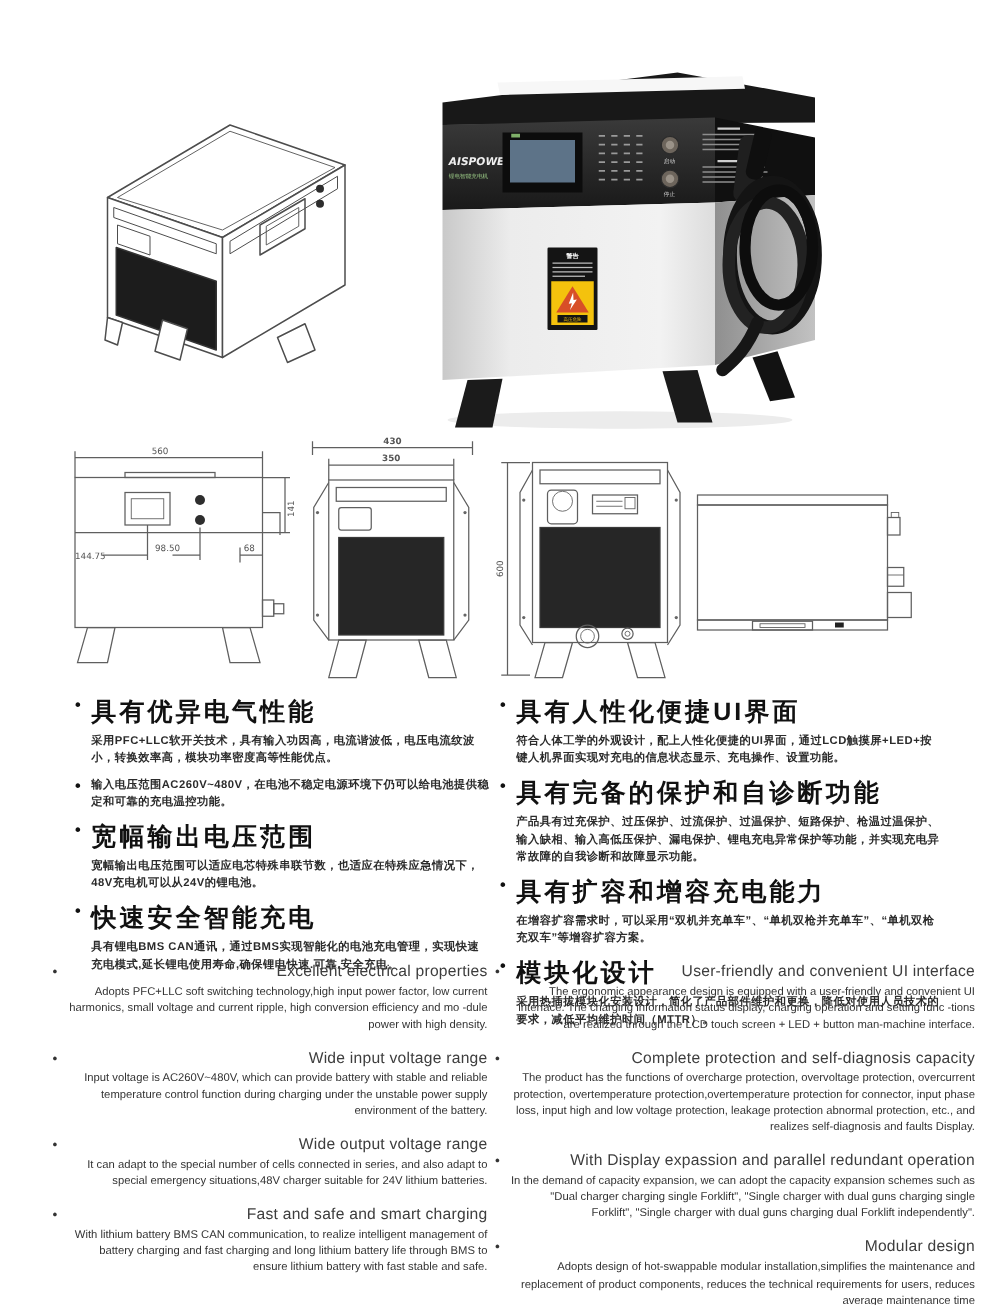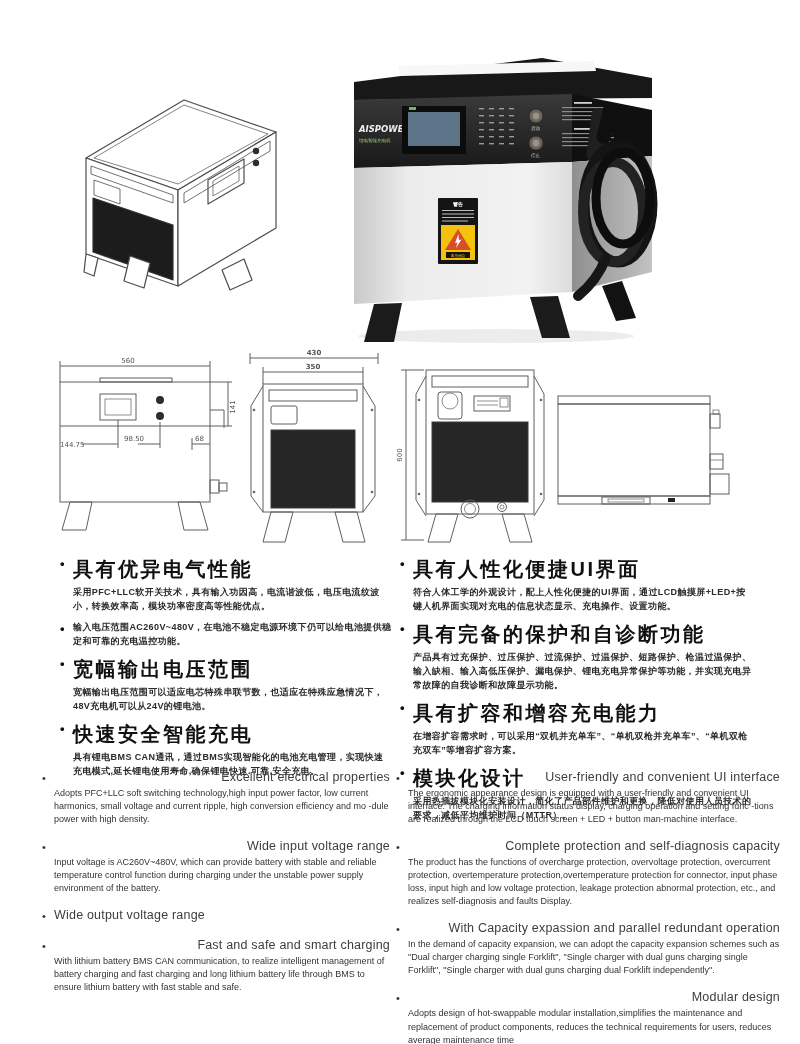--- a/index.html
+++ b/index.html
@@ -18,21 +18,21 @@
   .cn-item{display:flex;margin-bottom:7px;}
   .cn-bullet{width:13px;font-size:13px;font-weight:bold;color:#111;line-height:1.3;flex:none;}
   .cn-title{font-size:20px;font-weight:bold;letter-spacing:2.5px;color:#111;margin-bottom:3px;}
   .cn-body{font-size:9px;font-weight:bold;color:#2b2b2b;line-height:1.55;letter-spacing:0.4px;}
 
   
   .en-col{position:absolute;display:flex;flex-direction:column;}
   .en-item{display:flex;margin-bottom:13px;}
   .en-bullet{width:12px;font-size:11px;color:#333;line-height:1.5;flex:none;}
   .en-title{font-size:12.5px;color:#3d3d3d;margin-bottom:3px;letter-spacing:0.2px;text-align:right;}
-  .en-body{font-size:9px;color:#333;line-height:1.45;}
+  .en-body{font-size:9px;color:#333;line-height:1.45;text-align:right;}
 </style>
 </head>
 <body>
 
 <div class="page">
 
   <div class="abs" style="left:72px;top:88px;">
     <svg width="215" height="210" viewBox="0 0 215 210">
       <g stroke="#4d4d4d" stroke-width="1.2" fill="#ffffff" stroke-linejoin="round">
         <polygon points="14,70 112,12 204,44 106,102"></polygon>
@@ -358,20 +358,21 @@
       <div class="en-bullet">•</div>
       <div>
           <div class="en-title">Wide input voltage range</div>
            <div class="en-body">Input voltage is AC260V~480V, which can provide battery with stable and reliable temperature control function during charging under the unstable power supply environment of the battery.</div>
         </div>
     </div>
     <div class="en-item">
       <div class="en-bullet">•</div>
       <div>
           <div class="en-title">Wide output voltage range</div>
+           <div class="en-body">It can adapt to the special number of cells connected in series, and also adapt to special emergency situations,48V charger suitable for 24V lithium batteries.</div>
         </div>
     </div>
     <div class="en-item">
       <div class="en-bullet">•</div>
       <div>
           <div class="en-title">Fast and safe and smart charging</div>
            <div class="en-body">With lithium battery BMS CAN communication, to realize intelligent management of battery charging and fast charging and long lithium battery life through BMS to ensure lithium battery with fast stable and safe.</div>
         </div>
     </div>
   </div>
@@ -387,21 +388,21 @@
     <div class="en-item">
       <div class="en-bullet">•</div>
       <div>
           <div class="en-title">Complete protection and self-diagnosis capacity</div>
            <div class="en-body">The product has the functions of overcharge protection, overvoltage protection, overcurrent protection, overtemperature protection,overtemperature protection for connector, input phase loss, input high and low voltage protection, leakage protection abnormal protection, etc., and realizes self-diagnosis and faults Display.</div>
         </div>
     </div>
     <div class="en-item">
       <div class="en-bullet">•</div>
       <div>
-          <div class="en-title">With Capacity expassion and parallel redundant operation</div>
+          <div class="en-title">With Display expassion and parallel redundant operation</div>
            <div class="en-body">In the demand of capacity expansion, we can adopt the capacity expansion schemes such as "Dual charger charging single Forklift", "Single charger with dual guns charging single Forklift", "Single charger with dual guns charging dual Forklift independently".</div>
         </div>
     </div>
     <div class="en-item">
       <div class="en-bullet">•</div>
       <div>
           <div class="en-title">Modular design</div>
            <div class="en-body">Adopts design of hot-swappable modular installation,simplifies the maintenance and replacement of product components, reduces the technical requirements for users, reduces  average maintenance time</div>
         </div>
     </div>

